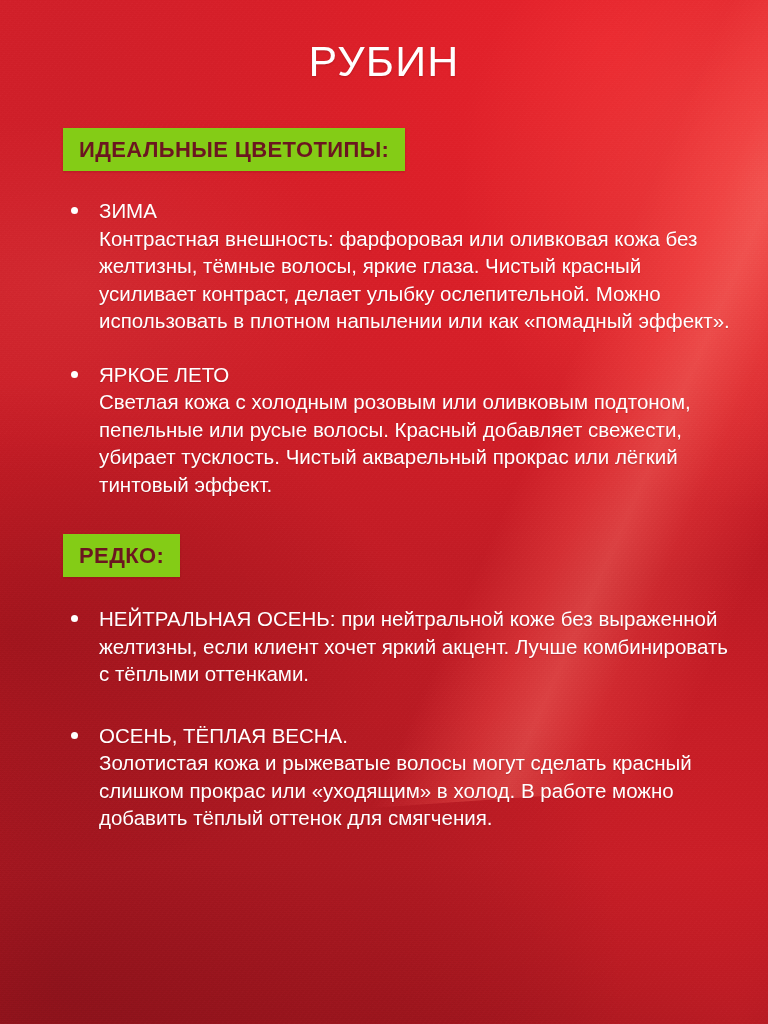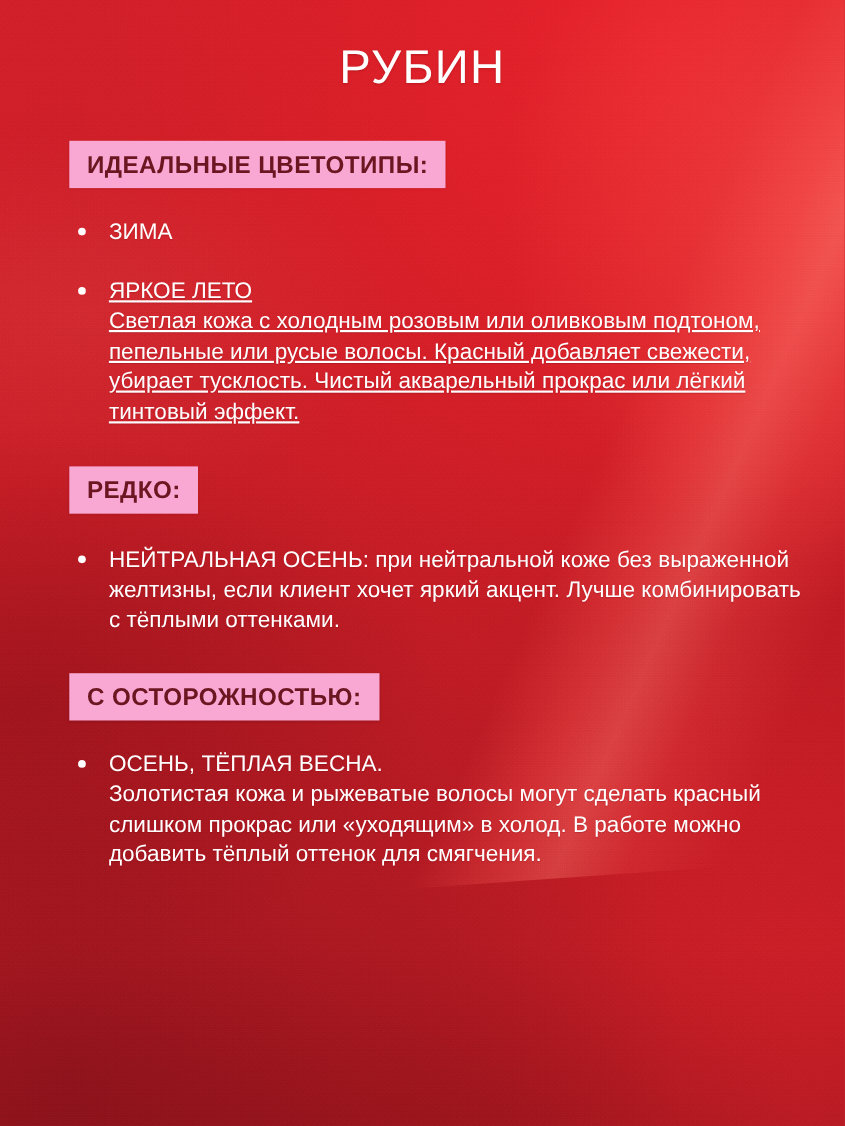--- a/index.html
+++ b/index.html
@@ -131,21 +131,21 @@
     top: 128px;
     left: 0;
     width: 768px;
   }
 
   .section { position: relative; }
 
   .section-label {
     display: inline-block;
     margin-left: 63px;
-    background: #f9a8d4;
+    background: #84cc16;
     color: #6b1620;
     font-size: 22px;
     font-weight: bold;
     letter-spacing: 0.4px;
     line-height: 1;
     padding: 11px 16px 10px 16px;
     white-space: nowrap;
     box-shadow: 0 1px 2px rgba(90,8,14,0.22);
   }
 
@@ -186,21 +186,21 @@
   }
 
   
   .bullet.inline .bullet-head,
   .bullet.inline .bullet-body {
     display: inline;
   }
 
   
   .sec-ideal .section-label { margin-bottom: 26px; }
-  .sec-ideal .bullet + .bullet { margin-top: 26px; text-decoration: underline; }
+  .sec-ideal .bullet + .bullet { margin-top: 26px; }
 
   .sec-rare  { margin-top: 36px; }
   .sec-rare .section-label { margin-bottom: 28px; text-align: center; }
 
   .sec-care  { margin-top: 34px; }
   .sec-care .section-label { margin-bottom: 26px; }
 </style>
 </head>
 <body>
 
@@ -218,40 +218,40 @@
 
     <div class="poster-title">РУБИН</div>
 
     <div class="sections">
 
       <div class="section sec-ideal">
         <div class="section-label">ИДЕАЛЬНЫЕ ЦВЕТОТИПЫ:</div>
         <ul class="bullets">
           <li class="bullet">
             <span class="bullet-head">ЗИМА</span>
+            <span class="bullet-body">Контрастная внешность: фарфоровая или оливковая кожа без желтизны, тёмные волосы, яркие глаза. Чистый красный усиливает контраст, делает улыбку ослепительной. Можно использовать в плотном напылении или как «помадный эффект».</span>
           </li>
           <li class="bullet">
             <span class="bullet-head">ЯРКОЕ ЛЕТО</span>
             <span class="bullet-body">Светлая кожа с холодным розовым или оливковым подтоном, пепельные или русые волосы. Красный добавляет свежести, убирает тусклость. Чистый акварельный прокрас или лёгкий тинтовый эффект.</span>
           </li>
         </ul>
       </div>
 
       <div class="section sec-rare">
         <div class="section-label">РЕДКО:</div>
         <ul class="bullets">
           <li class="bullet inline">
             <span class="bullet-head">НЕЙТРАЛЬНАЯ ОСЕНЬ:</span>
             <span class="bullet-body"> при нейтральной коже без выраженной желтизны, если клиент хочет яркий акцент. Лучше комбинировать с тёплыми оттенками.</span>
           </li>
         </ul>
       </div>
 
       <div class="section sec-care">
-        <div class="section-label">С ОСТОРОЖНОСТЬЮ:</div>
         <ul class="bullets">
           <li class="bullet">
             <span class="bullet-head">ОСЕНЬ, ТЁПЛАЯ ВЕСНА.</span>
             <span class="bullet-body">Золотистая кожа и рыжеватые волосы могут сделать красный слишком прокрас или «уходящим» в холод. В работе можно добавить тёплый оттенок для смягчения.</span>
           </li>
         </ul>
       </div>
 
     </div>
   </div>

